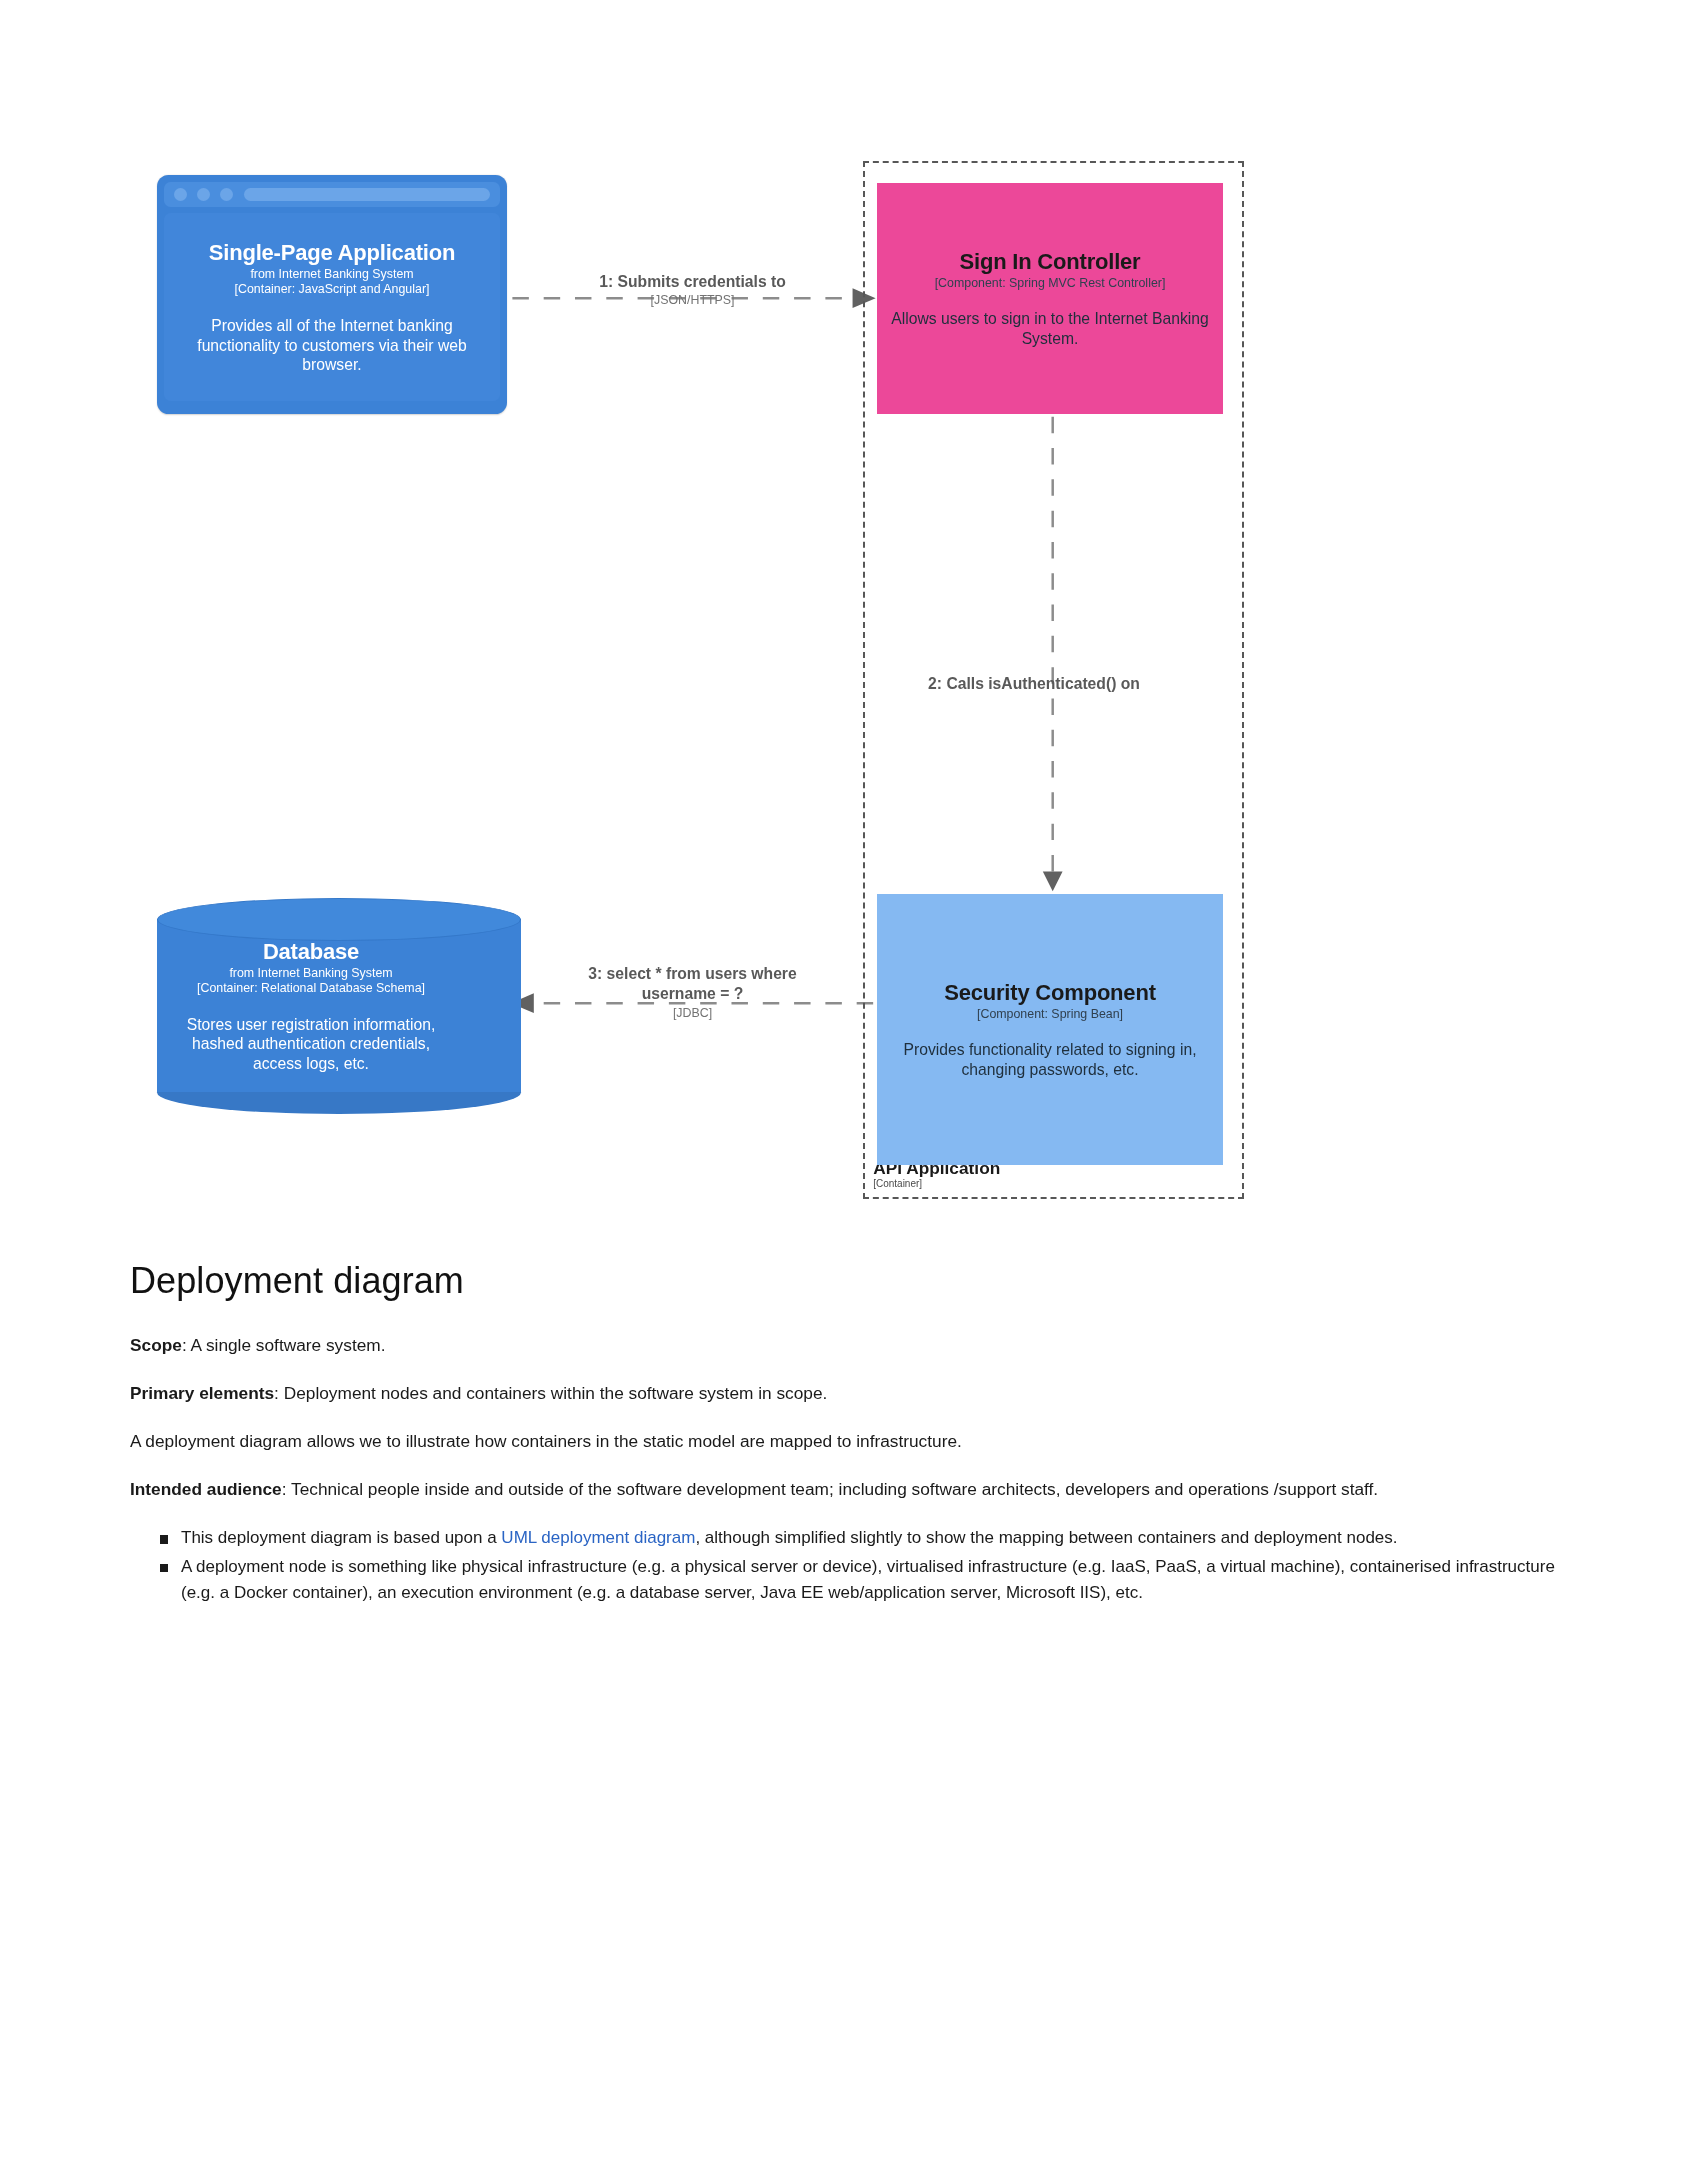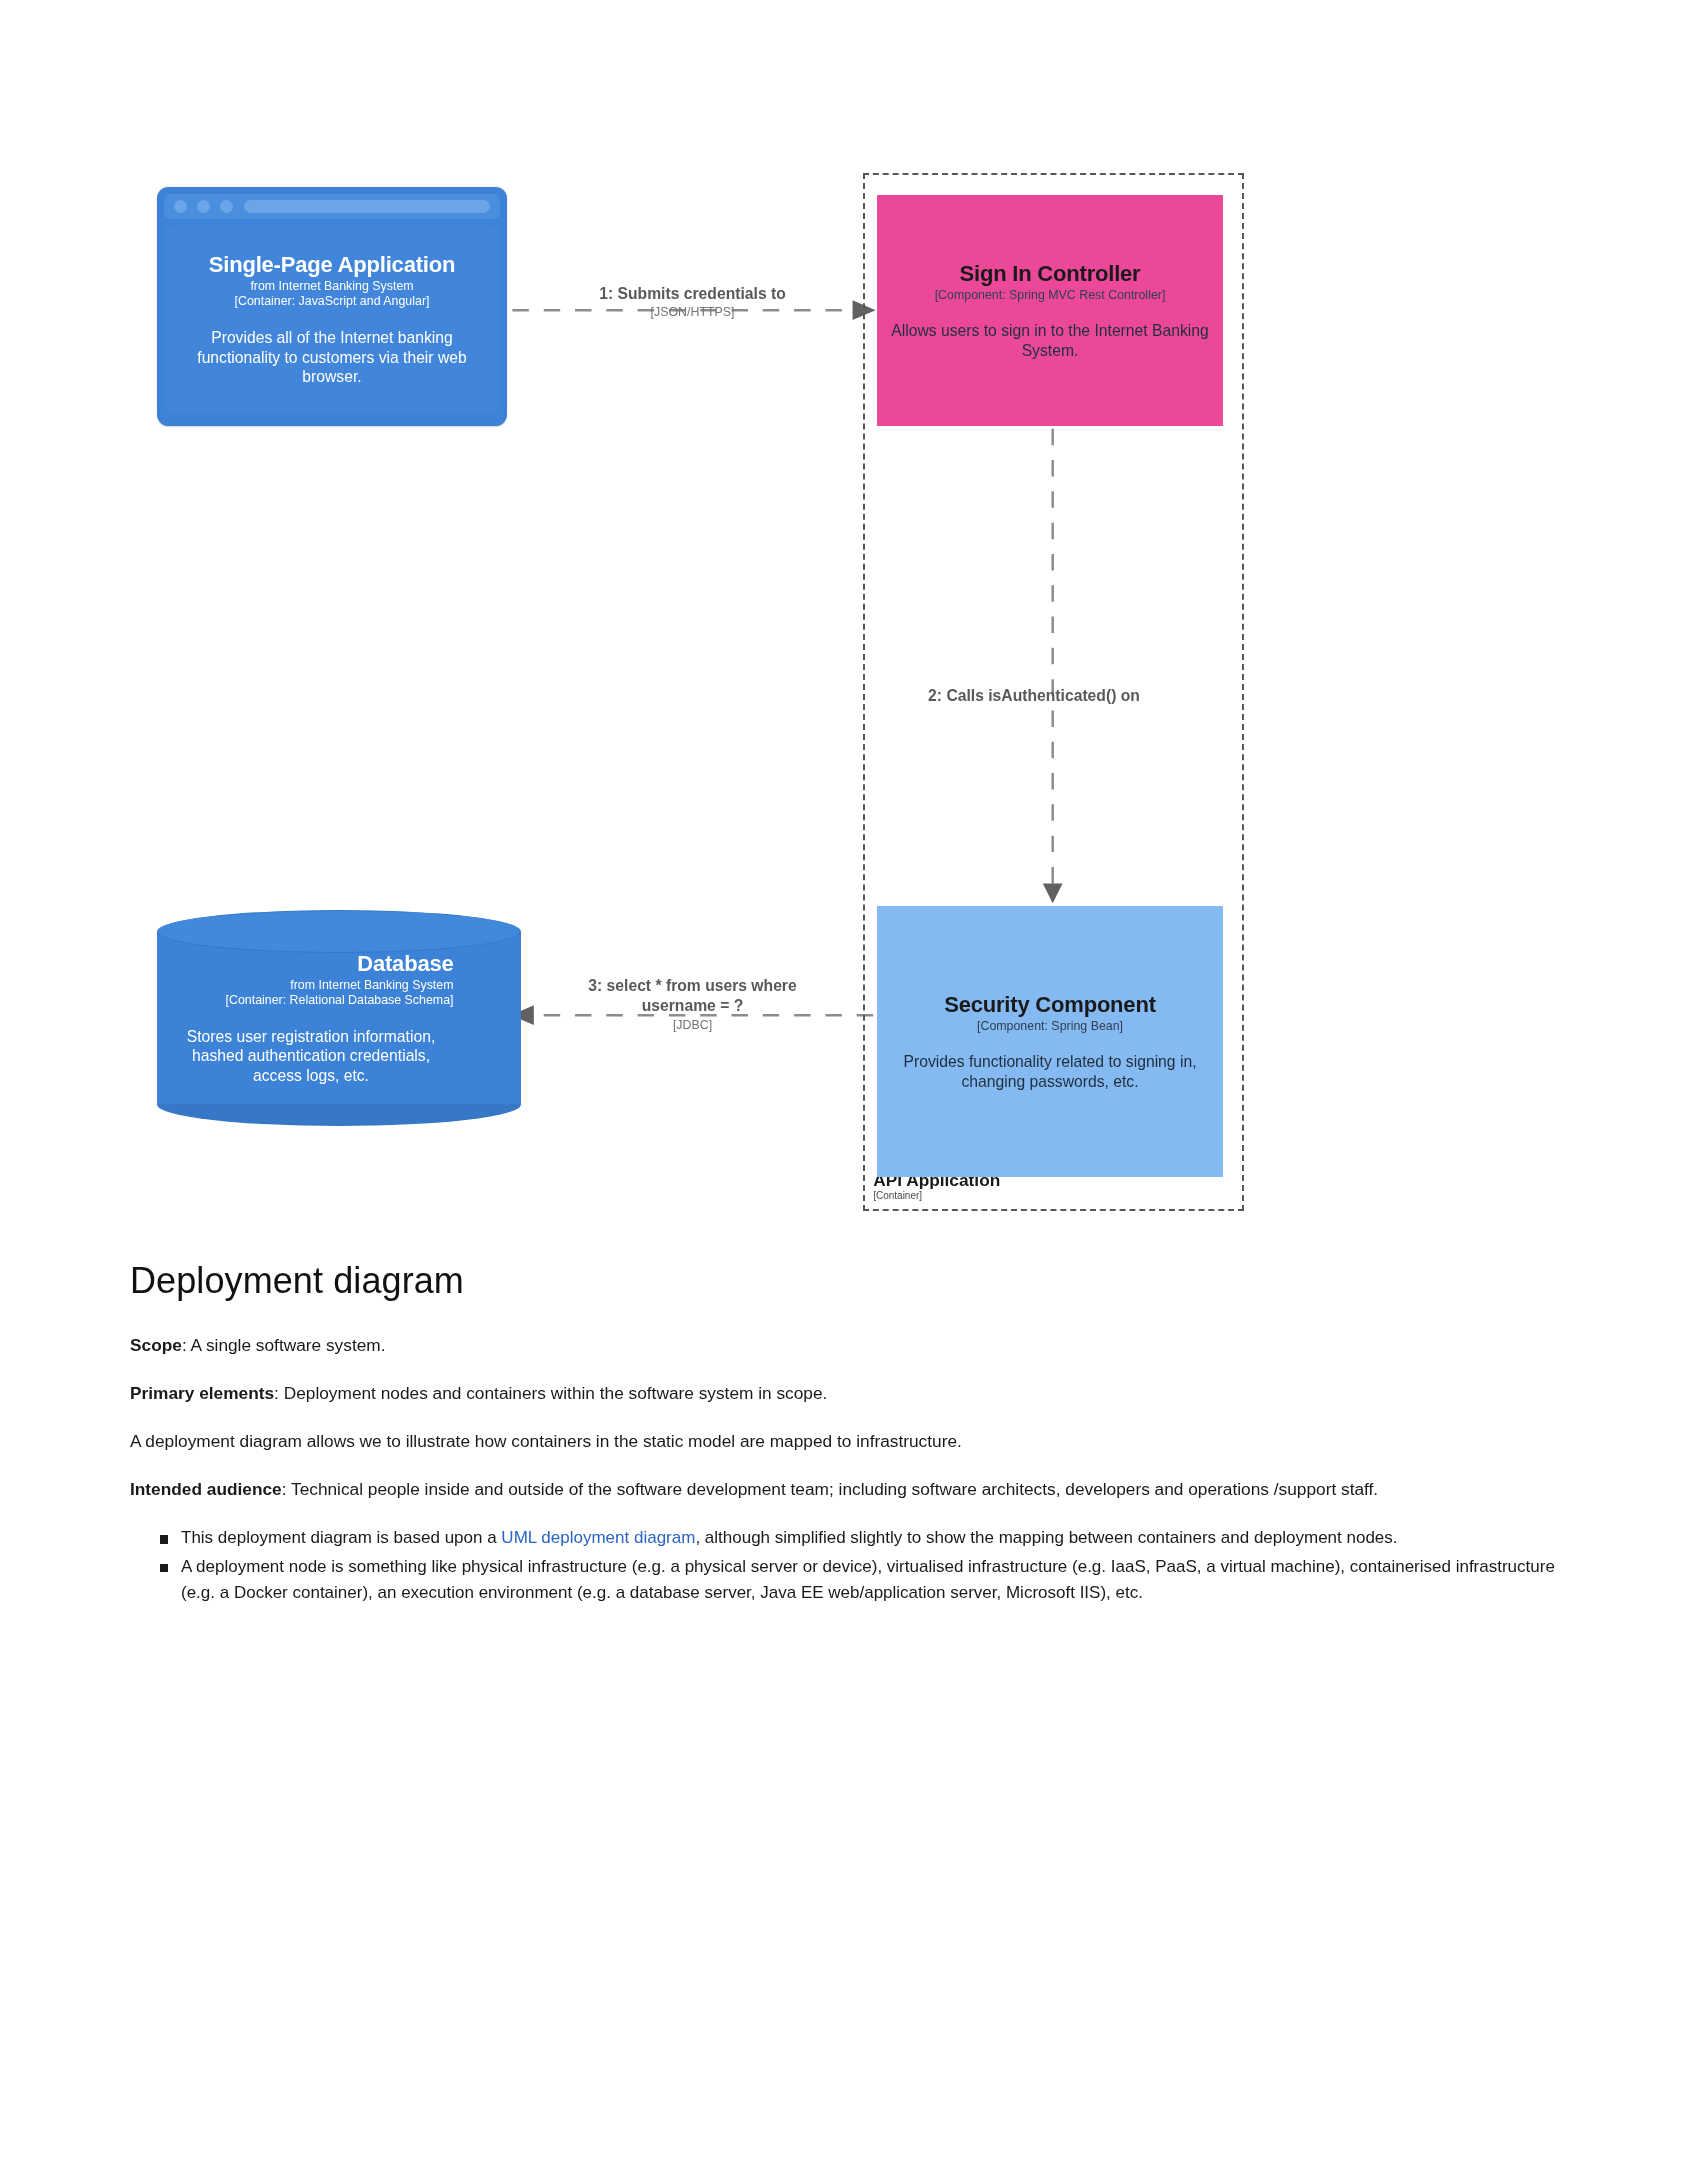--- a/index.html
+++ b/index.html
@@ -14,21 +14,21 @@
     font-family: "Liberation Sans", sans-serif;
     color: #000000;
     position: relative;
     overflow: hidden;
   }
 
   
   #diagram {
     position: absolute;
     left: 0;
-    top: 12px;
+    top: 0;
     width: 1687px;
     height: 1219px;
     padding-left: 34px;
   }
 
   .node {
     position: absolute;
     text-align: center;
     line-height: 1.25;
   }
@@ -122,21 +122,21 @@
     width: 364px; height: 43px;
     border-radius: 50%;
     background: #3778C6;
   }
   #db .cyl-content {
     position: absolute;
     left: 0; top: 40px;
     width: 308px;
     display: flex;
     flex-direction: column;
-    align-items: flex-end;
+    align-items: center;
     justify-content: center;
     padding: 0 11.5px;
   }
 
   
   #api-boundary {
     position: absolute;
     left: 863px;
     top: 161px;
     width: 381px;

